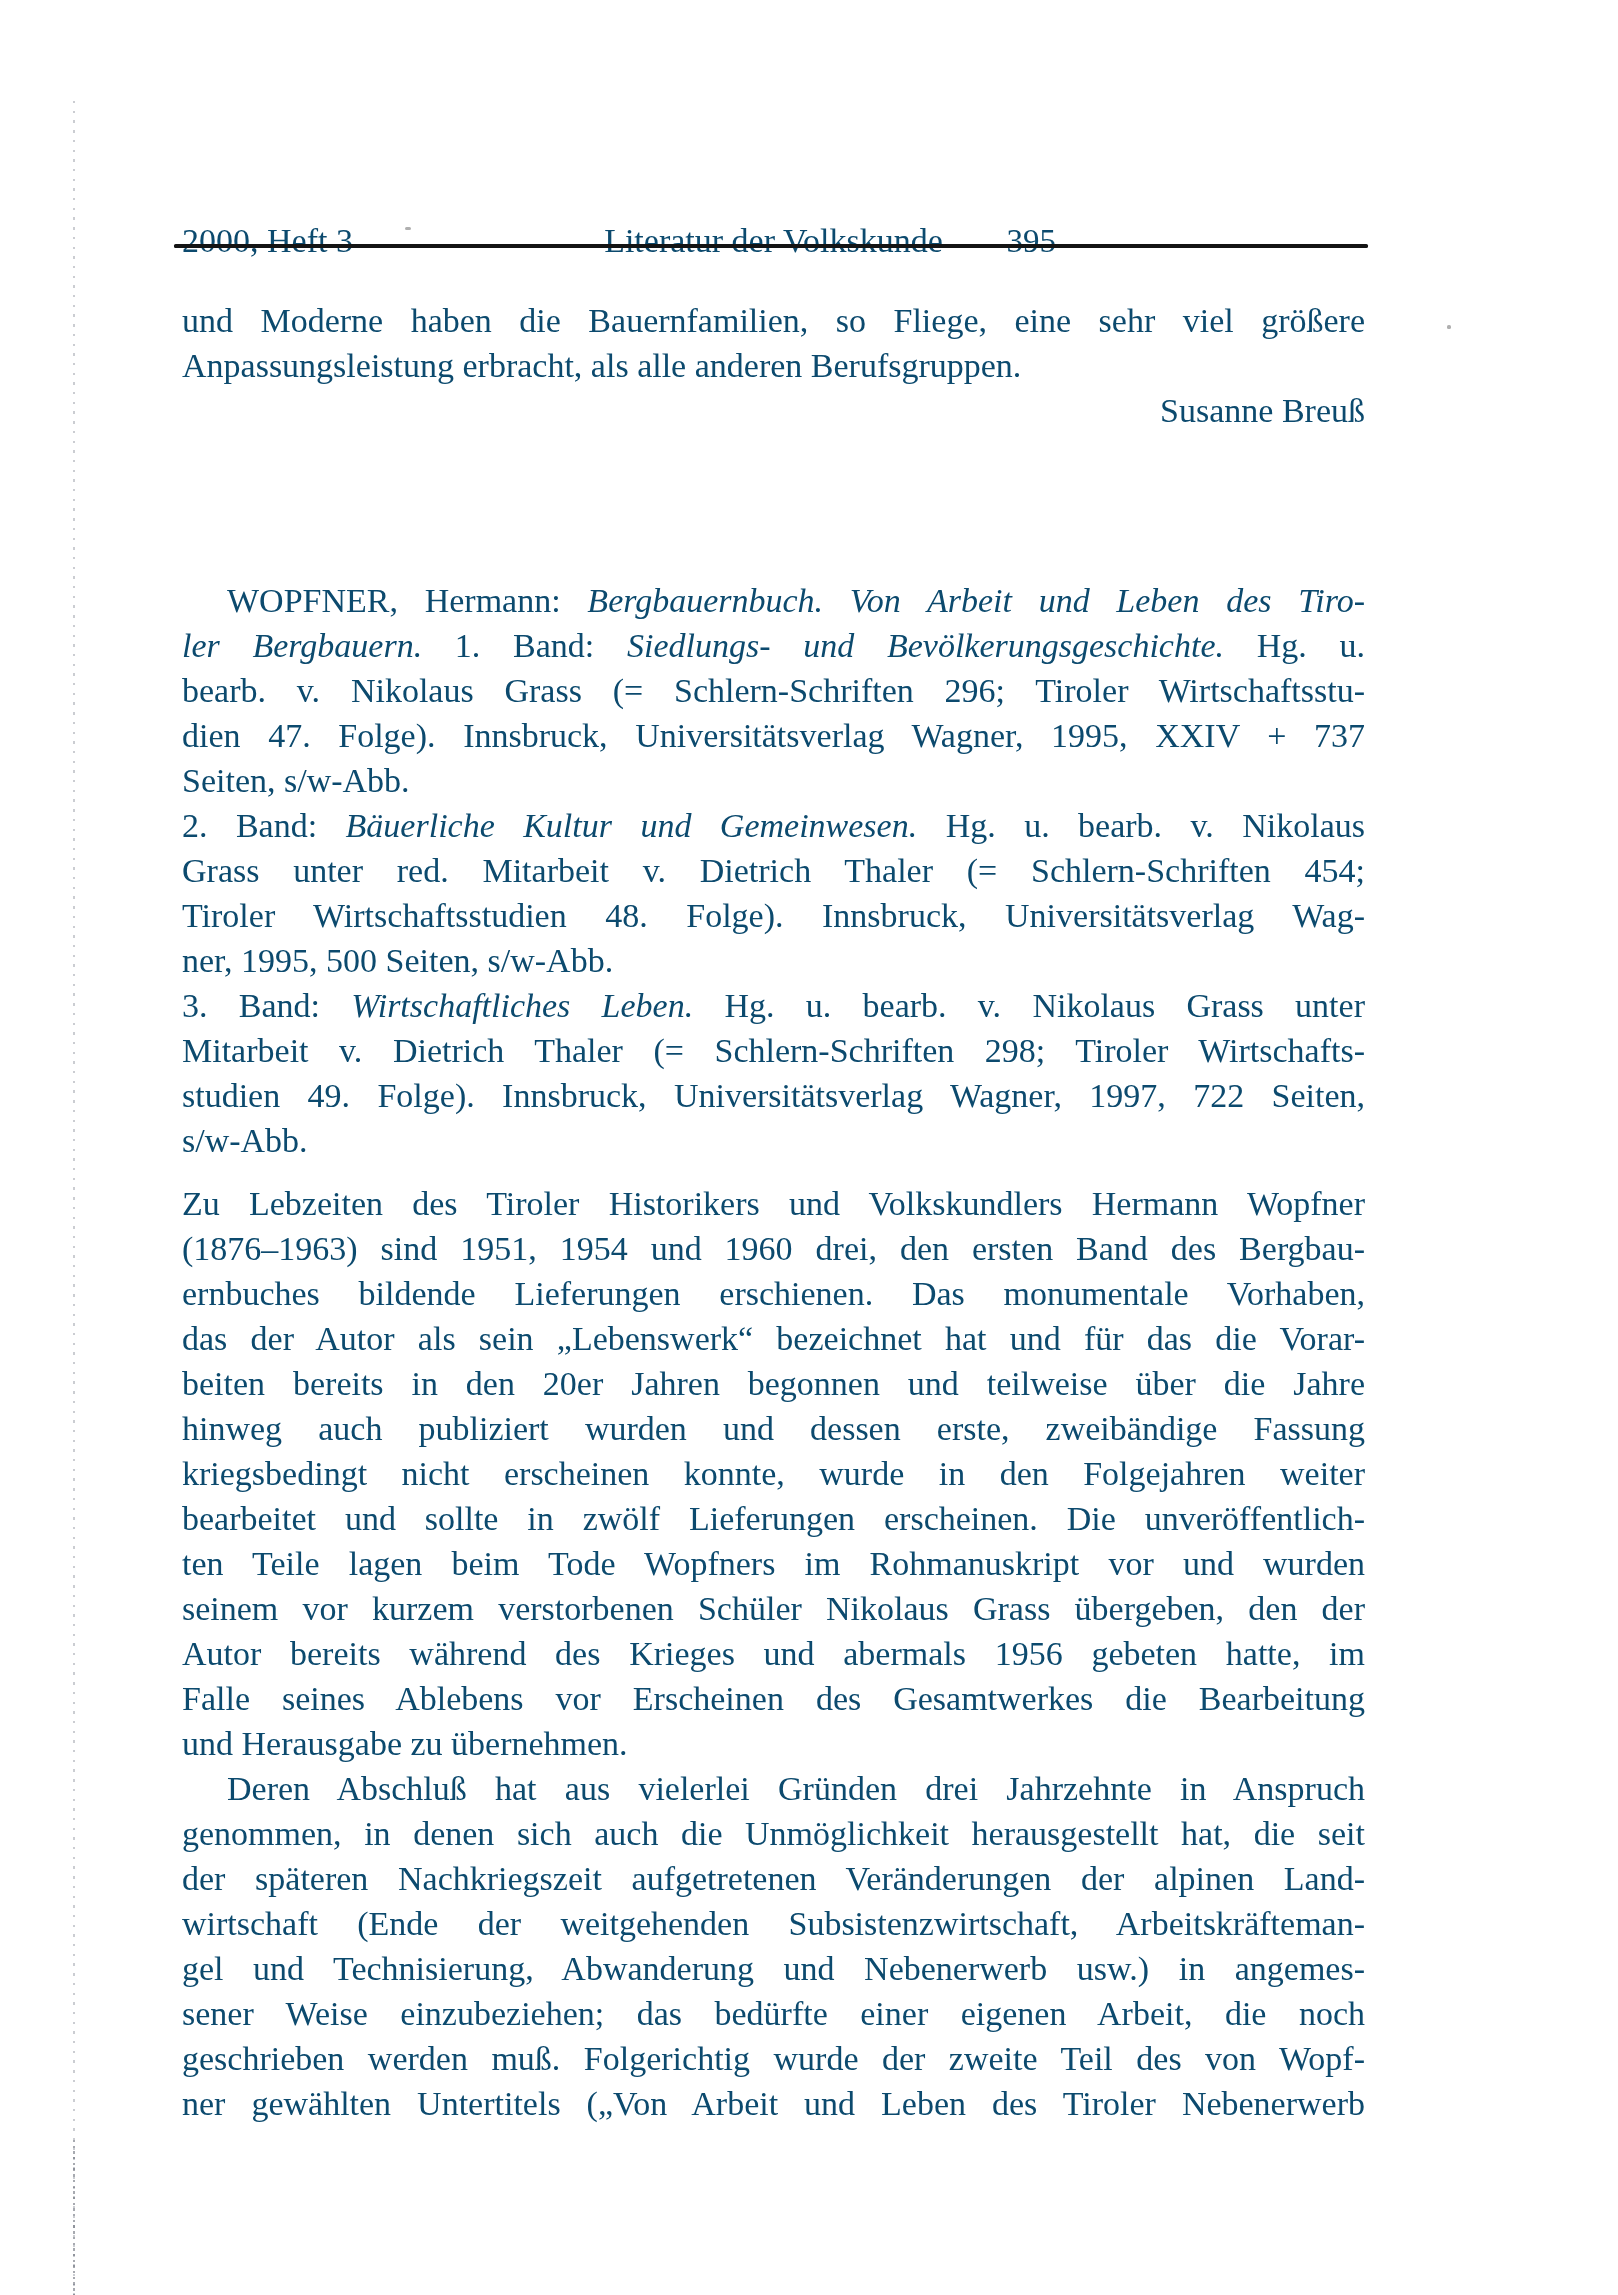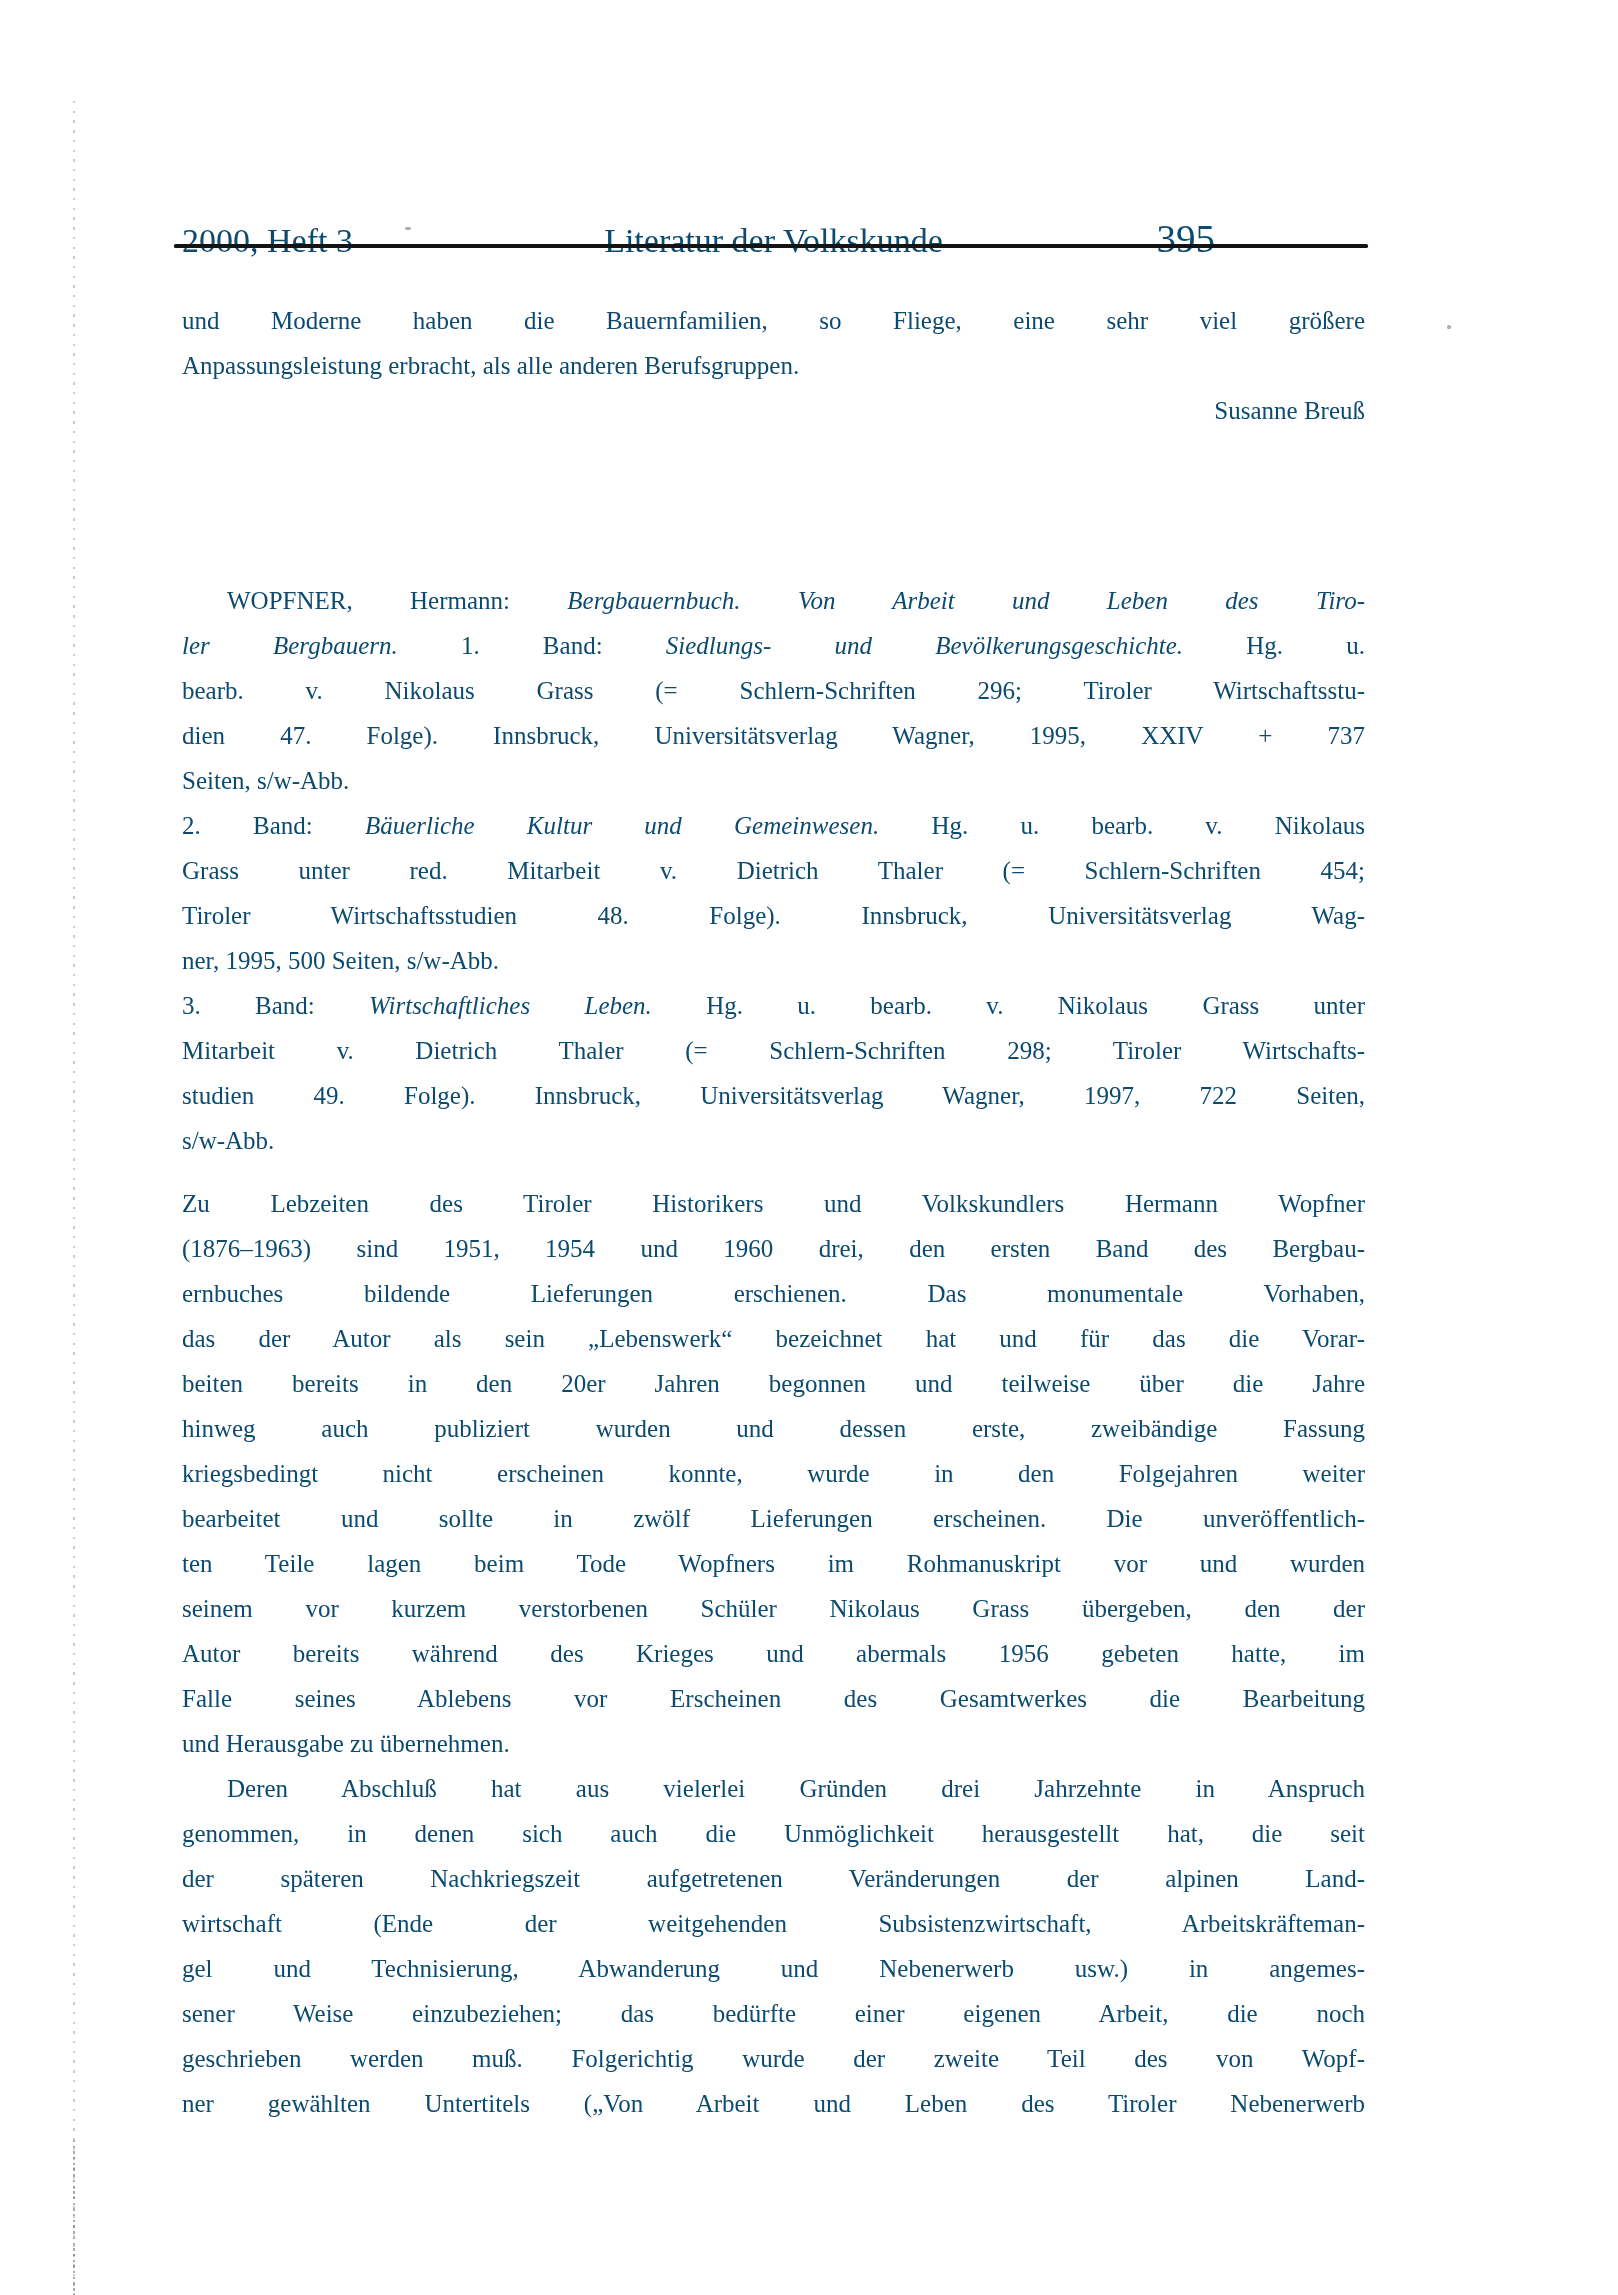--- a/index.html
+++ b/index.html
@@ -42,32 +42,32 @@
   }
   .header {
     top: 194px;
     display: flex;
     align-items: baseline;
     font-size: 34px;
     line-height: 42px;
   }
   .header .h-left  { flex: 1; text-align: left; }
   .header .h-mid   { flex: 1.3; text-align: center; margin-top: 26px; }
-  .header .h-right { flex: 1; text-align: center; font-size: 39px; }
+  .header .h-right { flex: 1; text-align: left; font-size: 33px; }
   .rule {
     position: absolute;
     left: 174px;
     width: 1194px;
     top: 244px;
     height: 4px;
     background: #141414;
     border-radius: 1.6px;
   }
 
-  .textblock { font-size: 25px; line-height: 45px; }
+  .textblock { font-size: 34px; line-height: 45px; }
   .intro  { top: 298px; }
   .bib    { top: 578px; }
   .review { top: 1181px; }
 
   .ln { height: 45px; white-space: normal; }
   .ln.just { text-align: justify; text-align-last: justify; }
   .ln.left { text-align: left; }
   .ln.right { text-align: right; }
   .ln.indent { padding-left: 45px; }
   .ln i { font-style: italic; }

